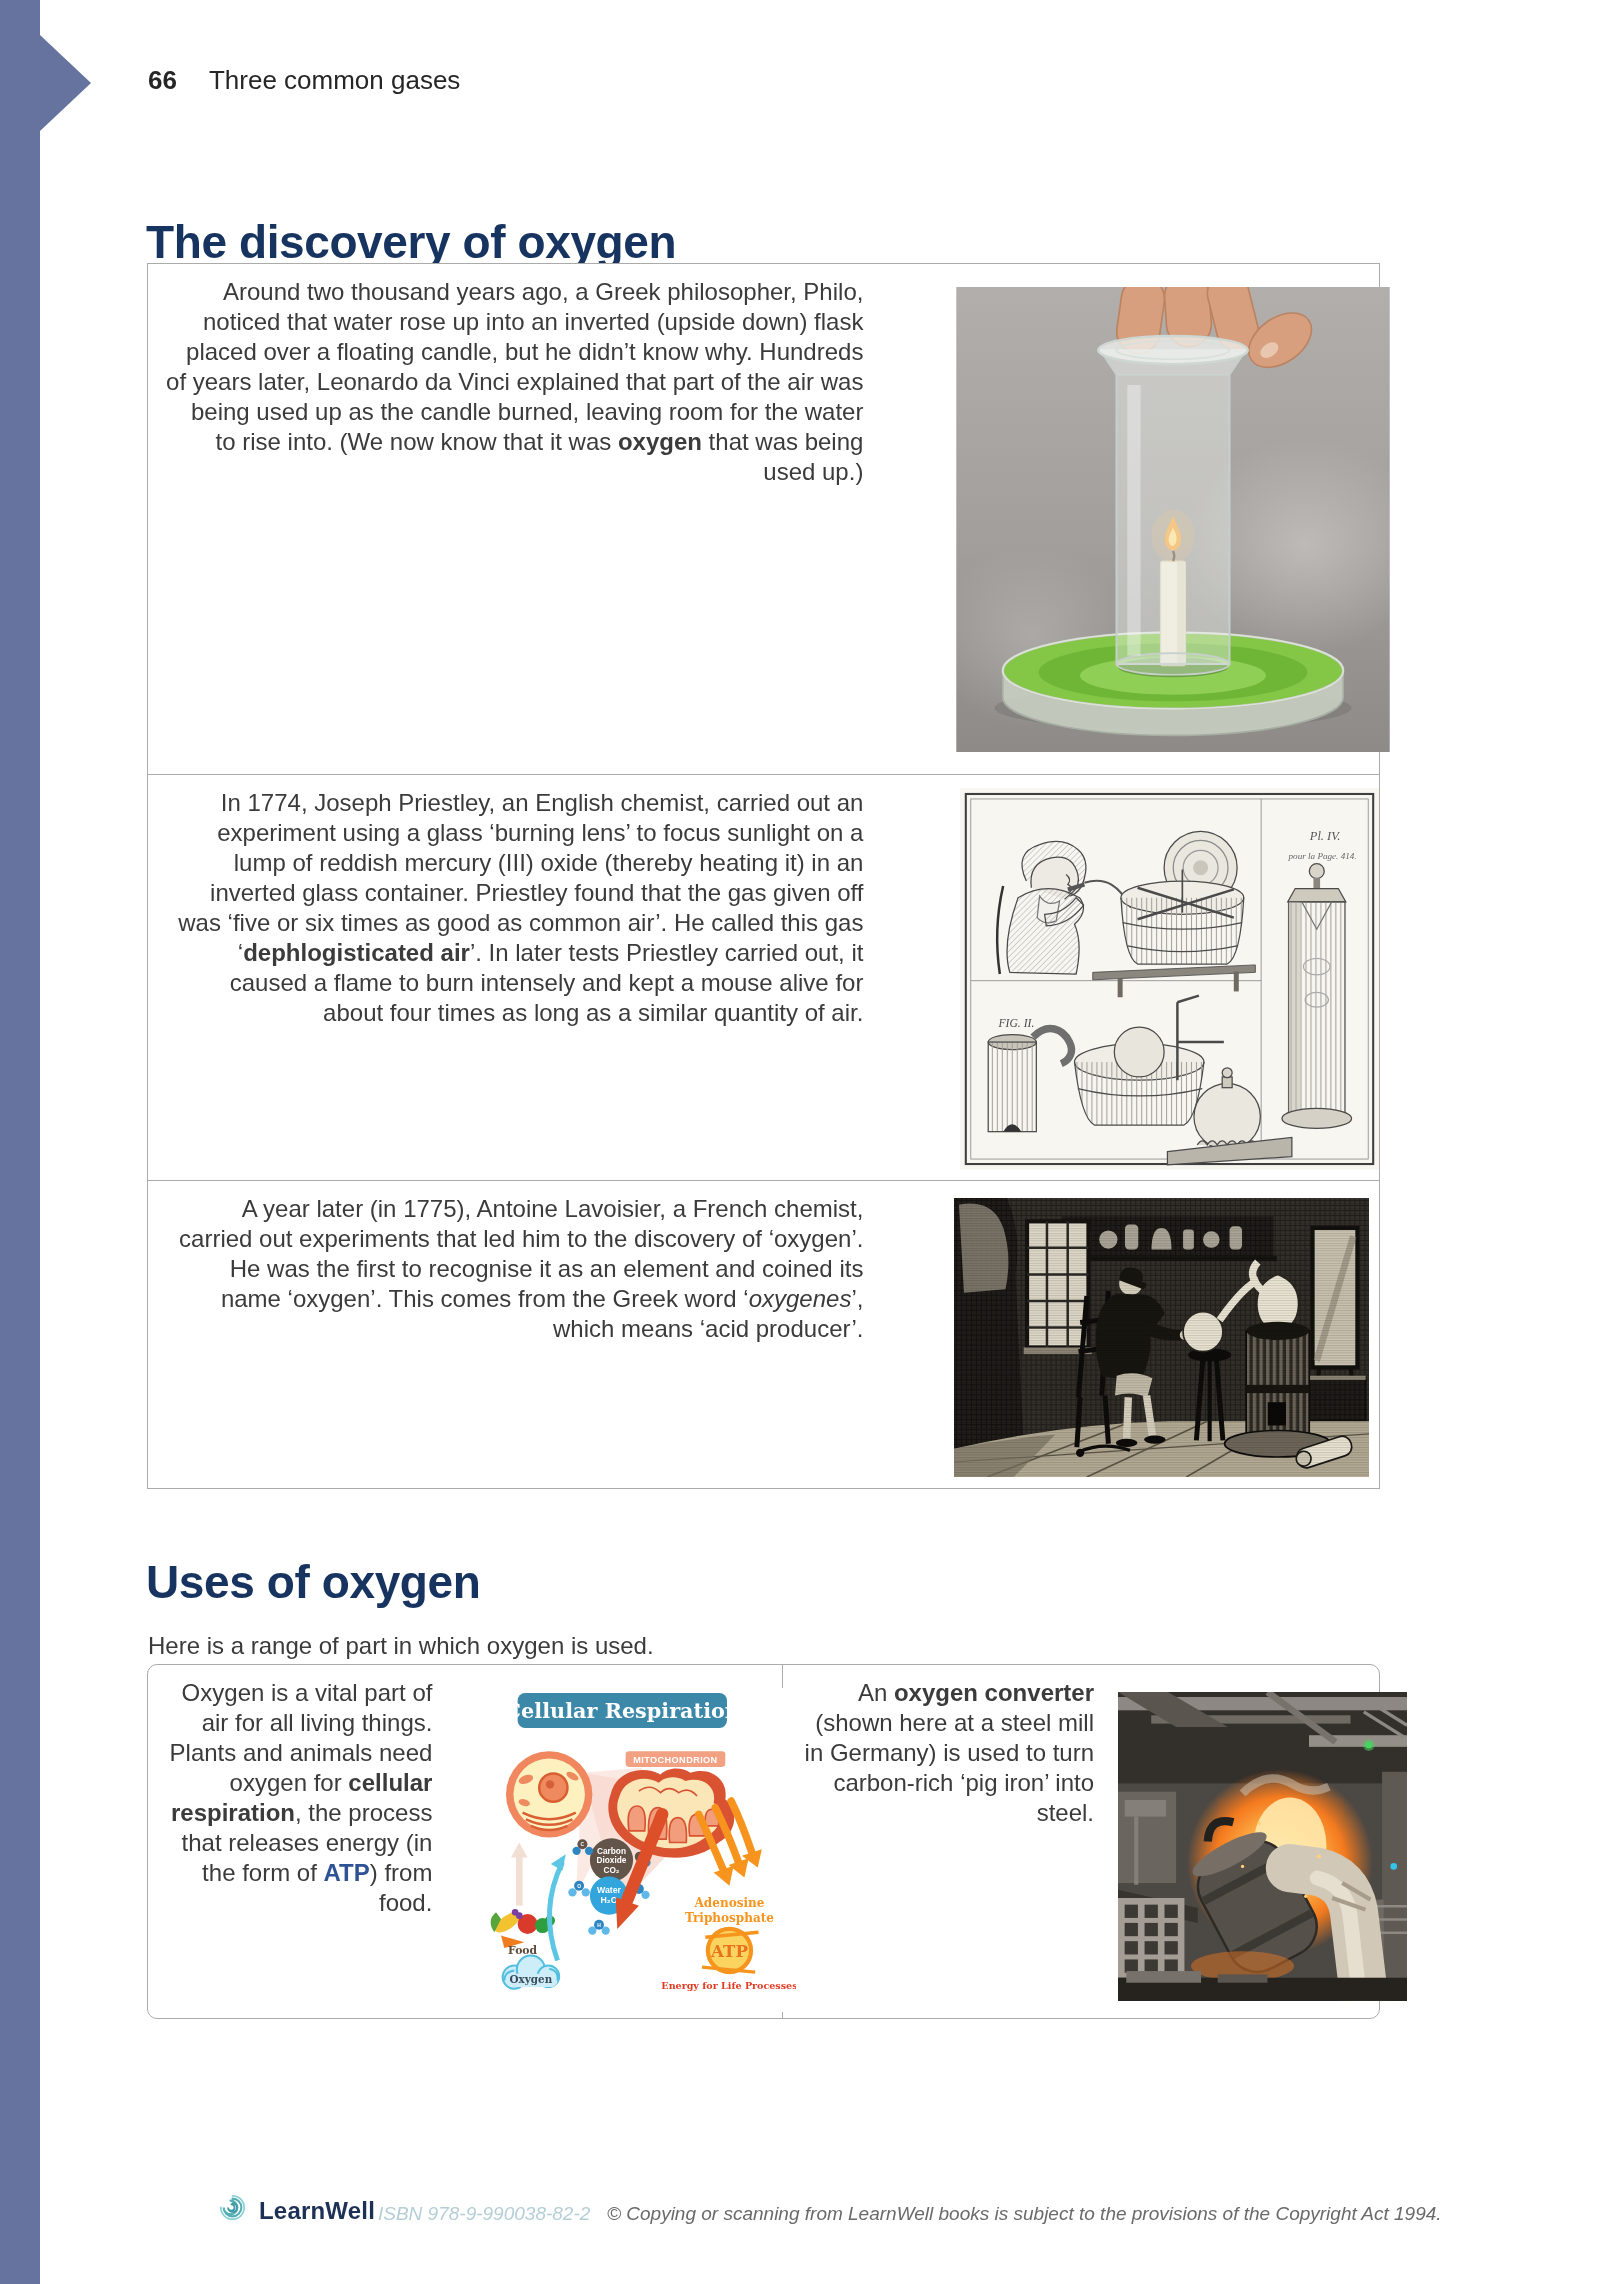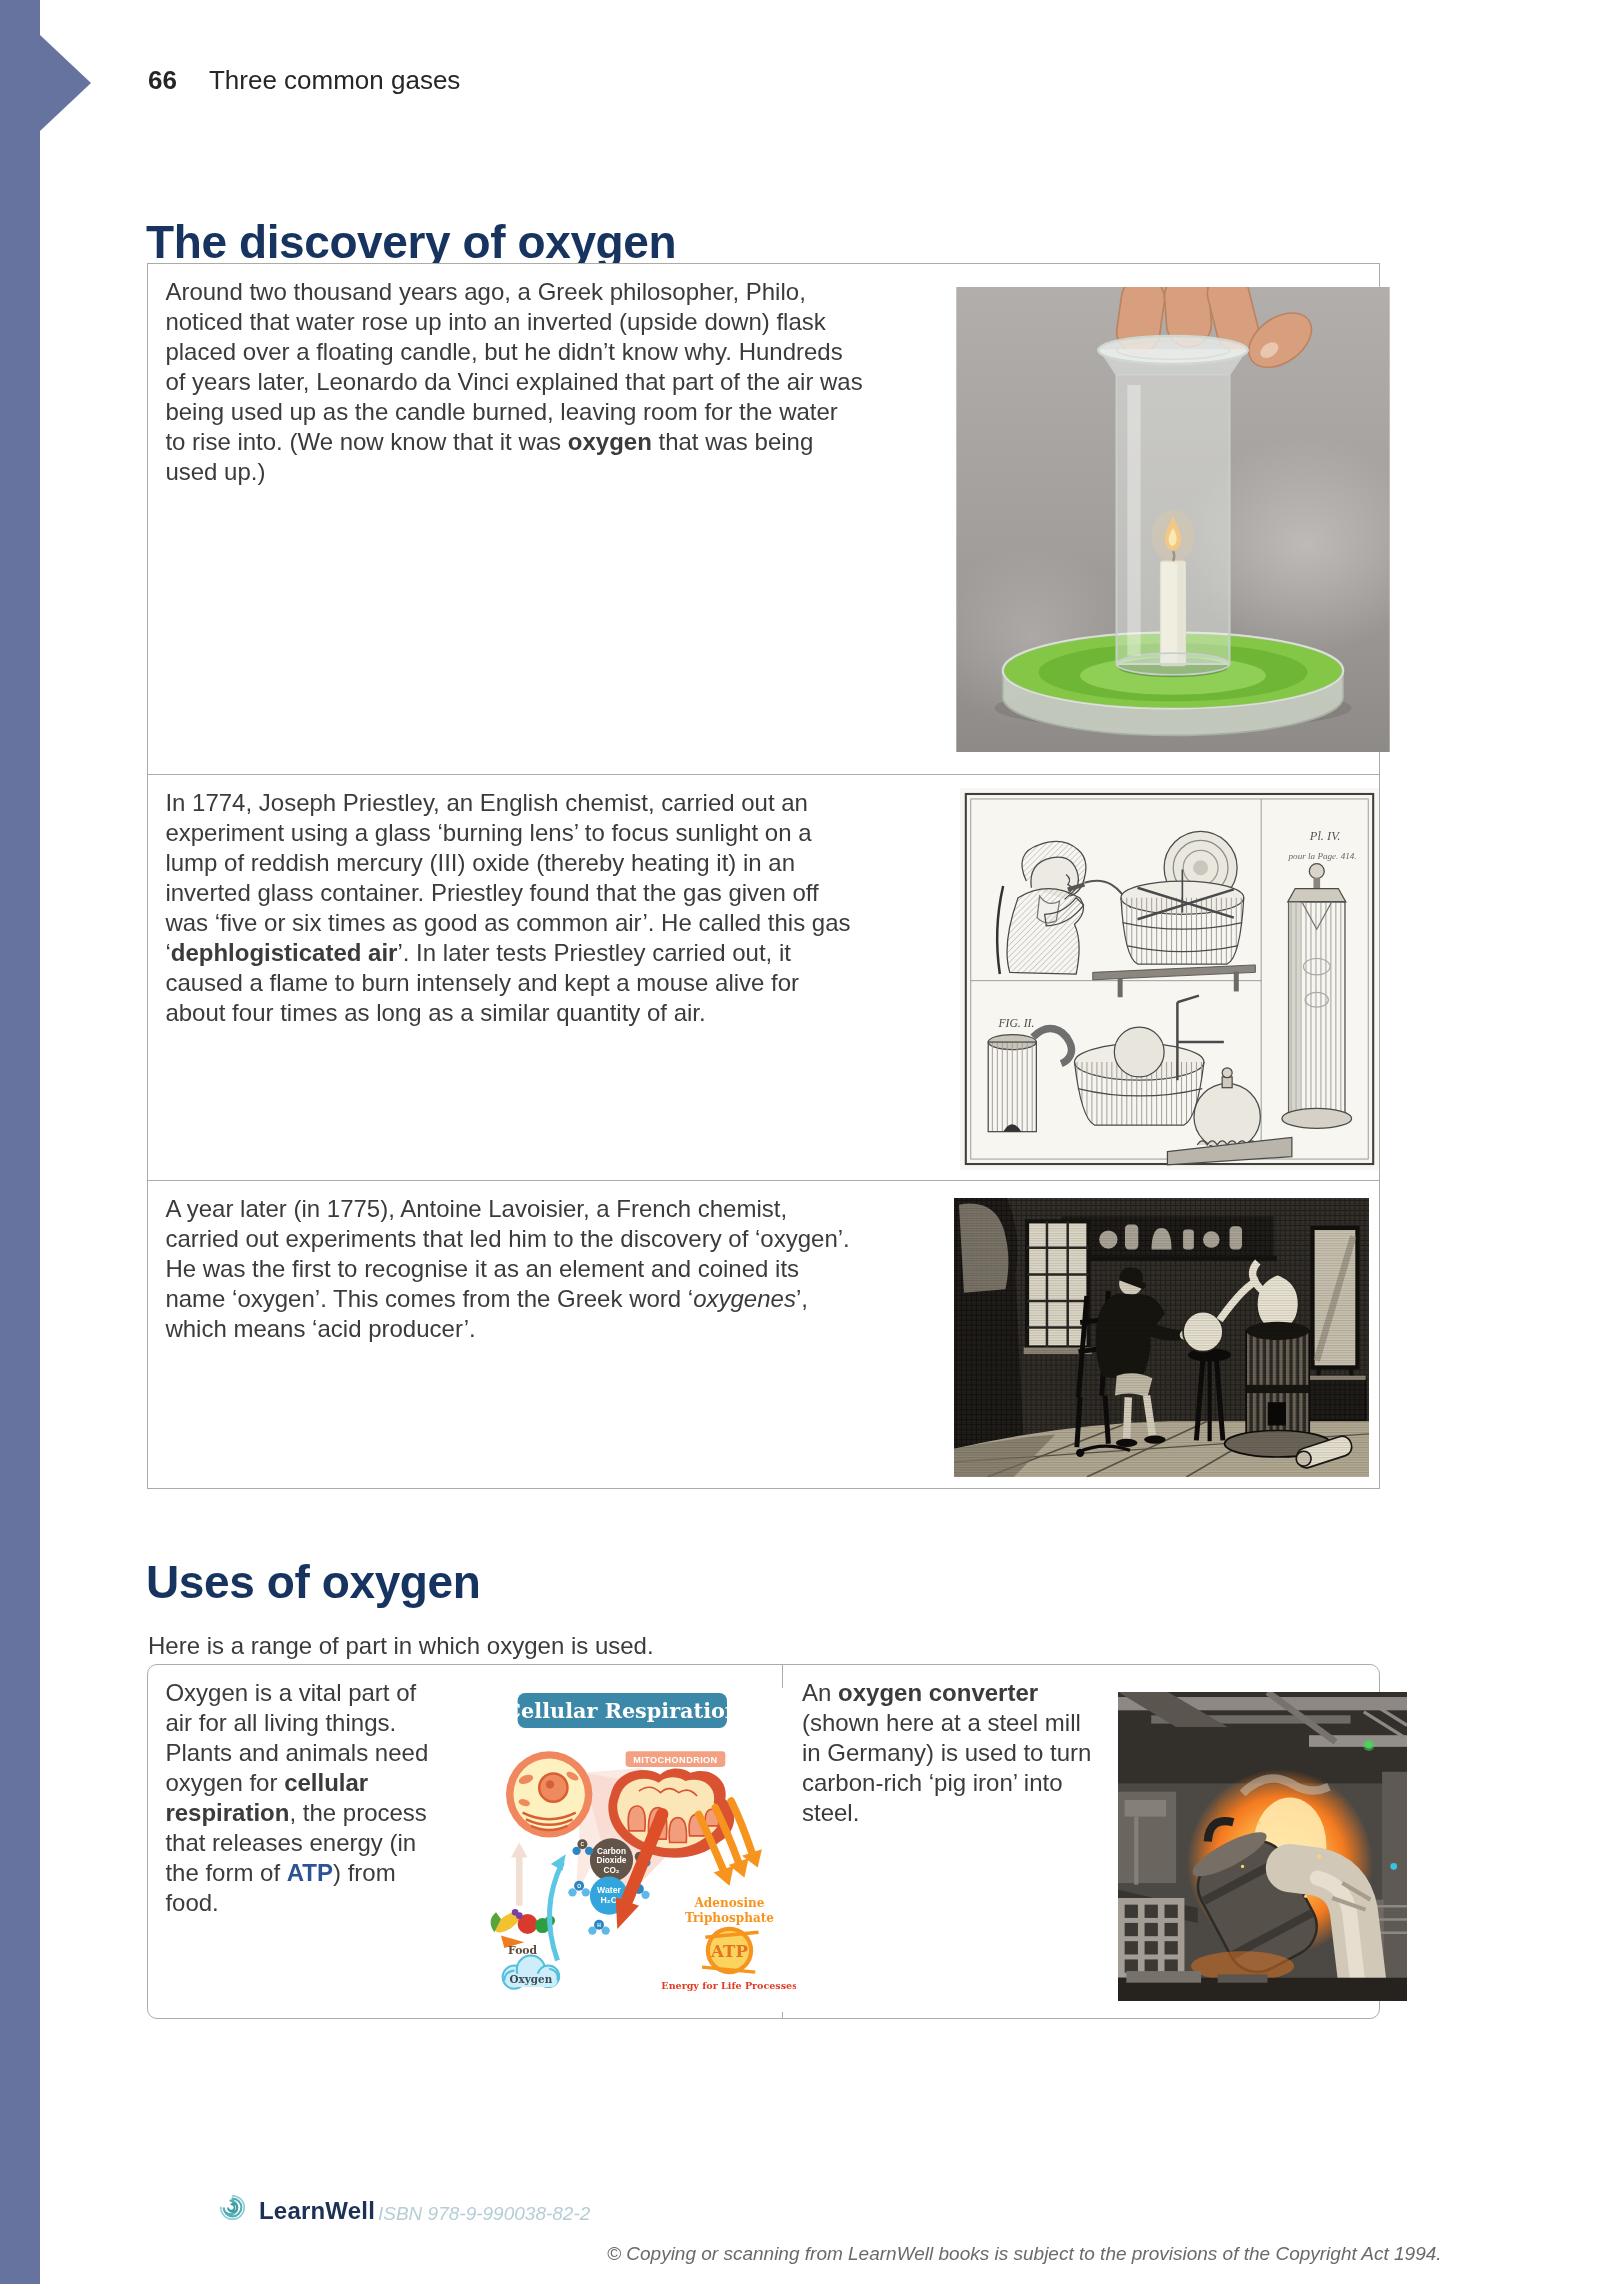--- a/index.html
+++ b/index.html
@@ -15,21 +15,21 @@
   
   .header{position:absolute;left:148px;top:65px;font-size:26px;color:#262626;white-space:nowrap;}
   .pagenum{font-weight:700;margin-right:32px;}
 
   .h1{position:absolute;left:146px;color:#17335f;font-size:46px;font-weight:700;letter-spacing:-0.4px;white-space:nowrap;}
   #h1-discovery{top:184px;}
   #h1-uses{top:1524px;}
   .intro{position:absolute;left:148px;top:1608px;font-size:24px;color:#3b3b3b;}
 
   
-  .tbl{position:absolute;left:147px;width:1233px;border:1.7px solid #ababab;background:#fff;}
+  .tbl{position:absolute;left:147px;width:1233px;border:1.7px solid #ababab;background:#fff;text-align:right;}
   #table1{top:263px;height:1226px;}
   #table2{top:1664px;height:355px;border-radius:10px;}
   .t1row{position:absolute;left:0;width:100%;}
   #t1r1{top:0;height:510px;}
   #t1r2{top:510px;height:406px;border-top:1.7px solid #ababab;}
   #t1r3{top:916px;height:308px;border-top:1.7px solid #ababab;}
 
   .cellp{position:absolute;left:17.4px;top:12.5px;width:698px;font-size:24px;line-height:30px;color:#3b3b3b;margin:0;}
   .seg-b{font-weight:700;}
   .seg-i{font-style:italic;}
@@ -43,21 +43,21 @@
   .t2divider{position:absolute;left:634px;top:0;height:100%;width:0;border-left:1.7px solid #ababab;}
   #t2-left-text{position:absolute;left:17.4px;top:13.3px;width:267px;font-size:24px;line-height:30px;margin:0;}
   #t2-right-text{position:absolute;left:654px;top:13.3px;width:292px;font-size:24px;line-height:30px;margin:0;}
   #fig-respiration{position:absolute;left:328px;top:23px;width:320px;height:324px;}
   #fig-steel{position:absolute;left:970px;top:27px;width:289px;height:309px;}
 
   
   .footer-logo{position:absolute;left:218px;top:2193px;width:29px;height:29px;}
   .brand{position:absolute;left:259px;top:2197px;font-size:24px;font-weight:700;color:#1d3056;letter-spacing:0.2px;}
   .isbn{position:absolute;left:378px;top:2203px;font-size:19px;font-style:italic;color:#b5ced6;}
-  .copyright{position:absolute;left:607px;top:2203px;font-size:19px;font-style:italic;color:#6a6a6a;margin-top:40px;}
+  .copyright{position:absolute;left:607px;top:2203px;font-size:19px;font-style:italic;color:#6a6a6a;}
 
   svg text{user-select:none;}
 </style>
 </head>
 <body>
 
 <div class="page">
 
   <div class="sidebar-bar"></div>
   <div class="sidebar-arrow"></div>

